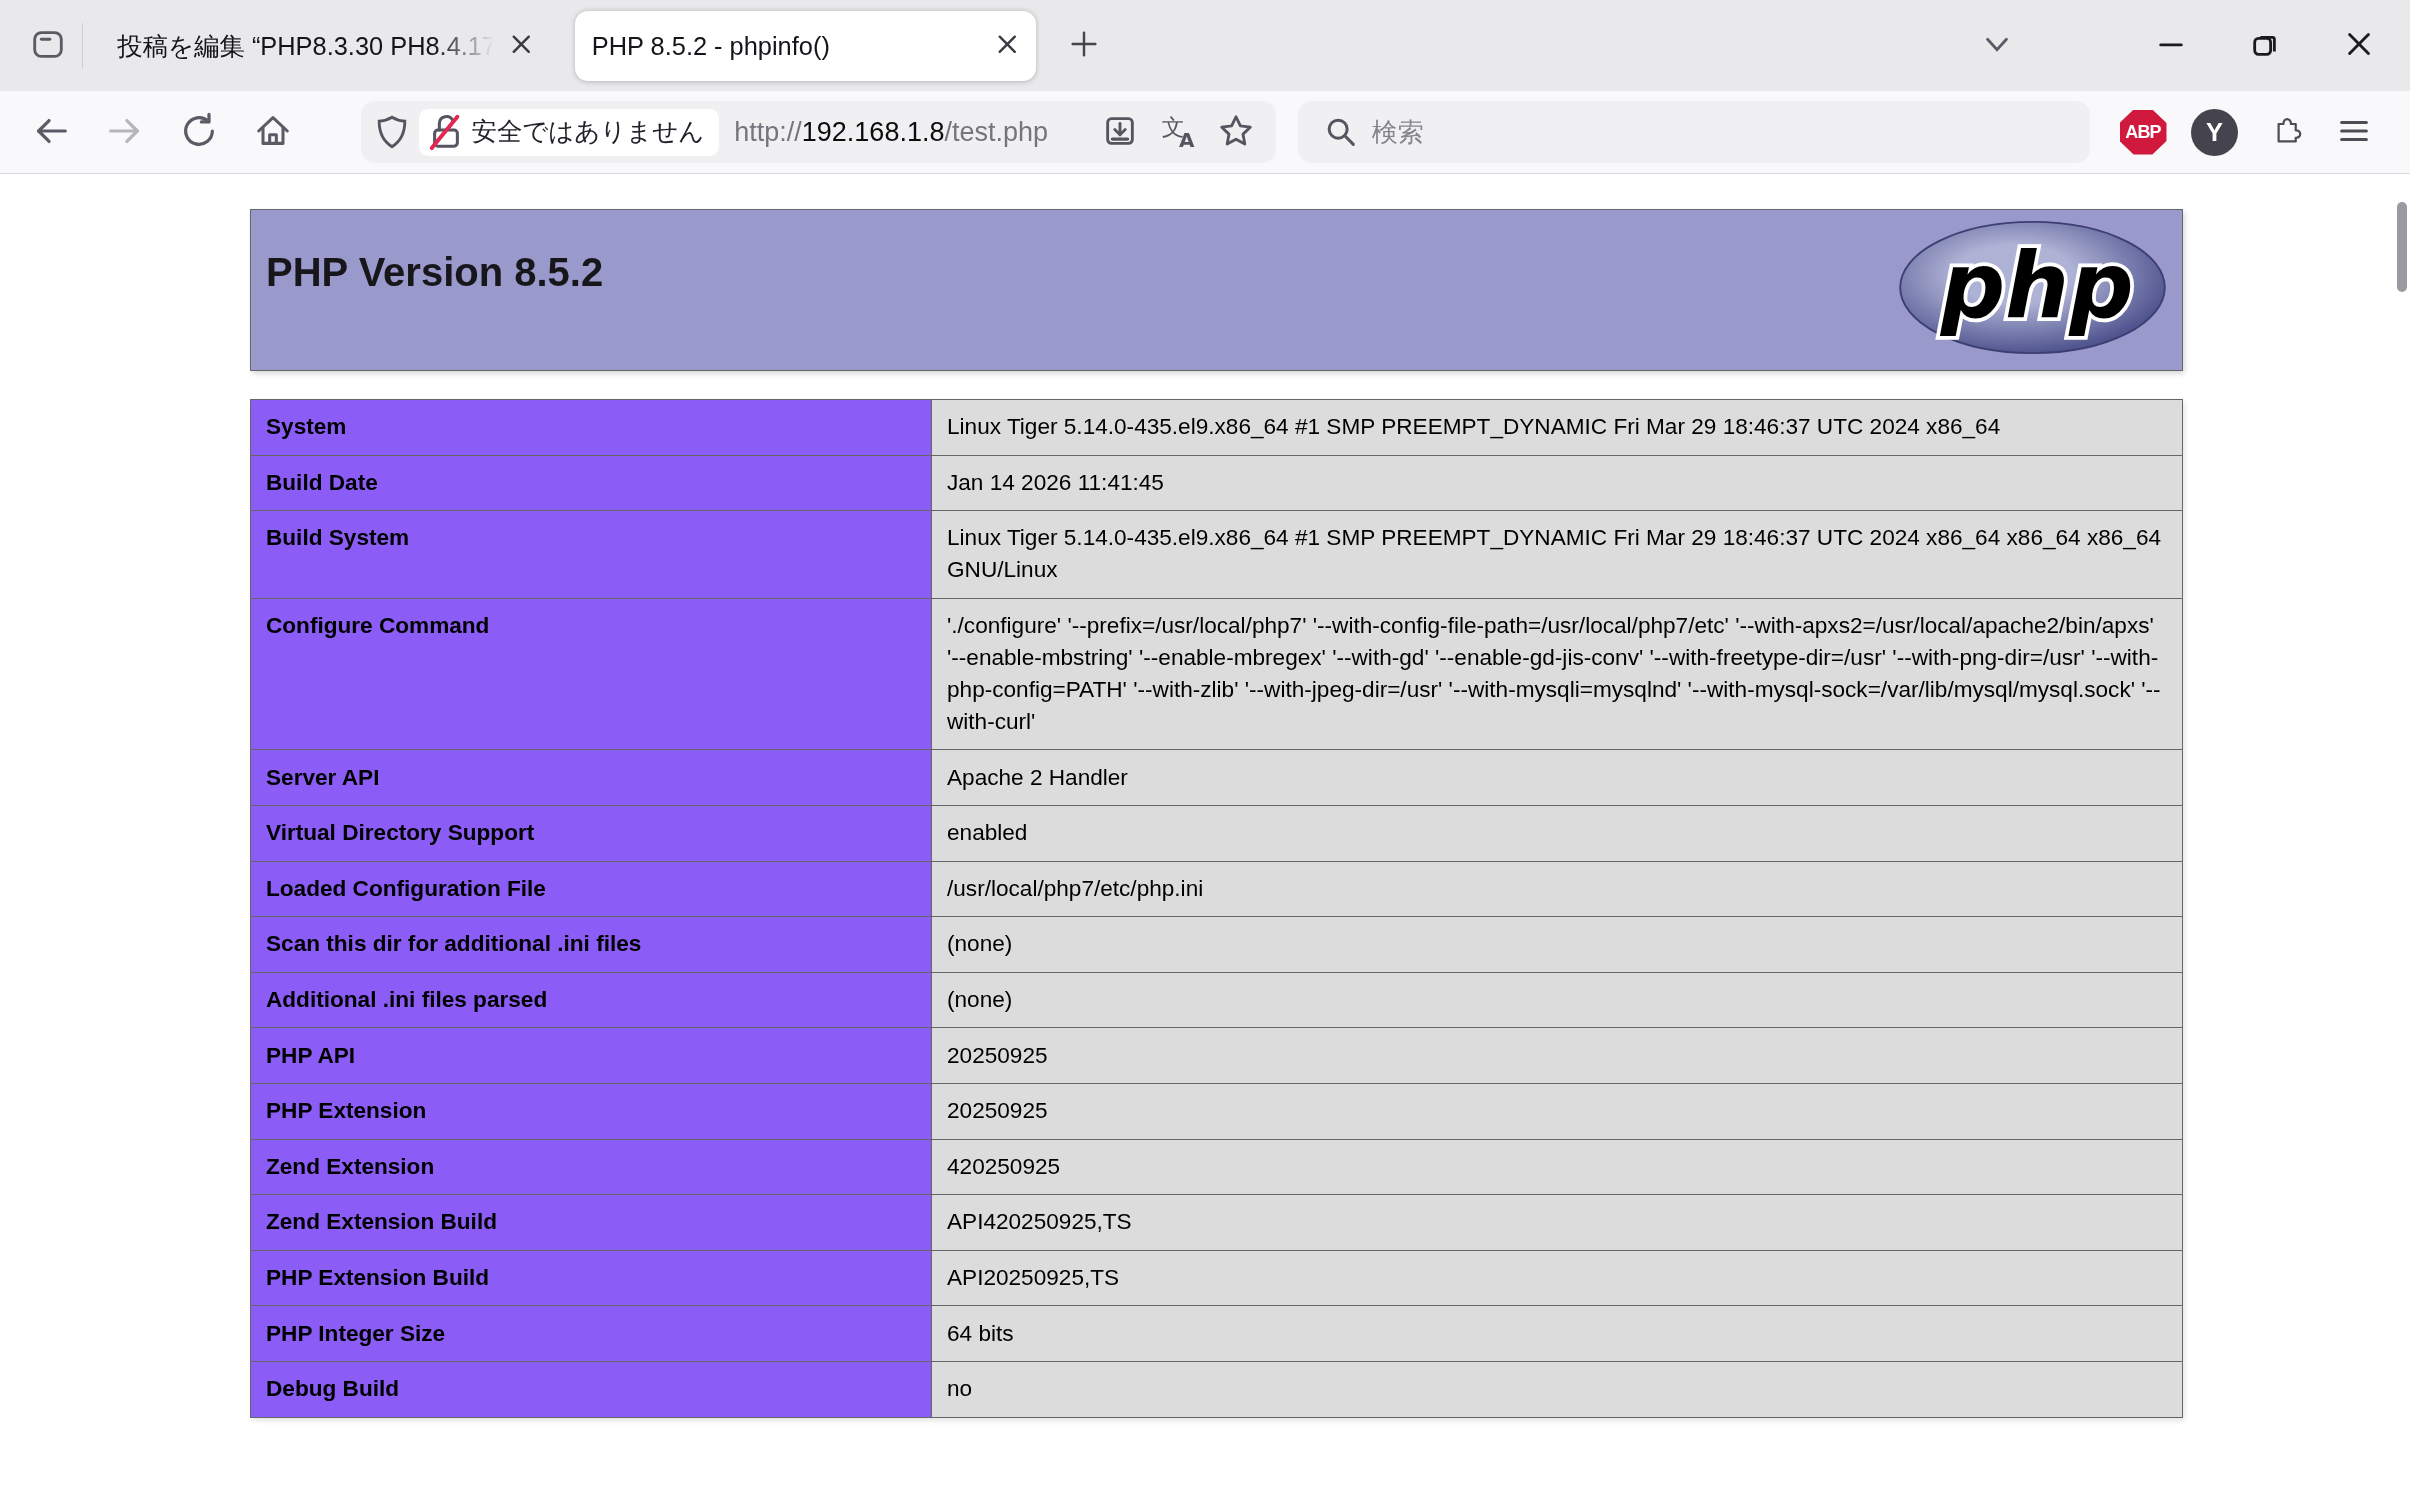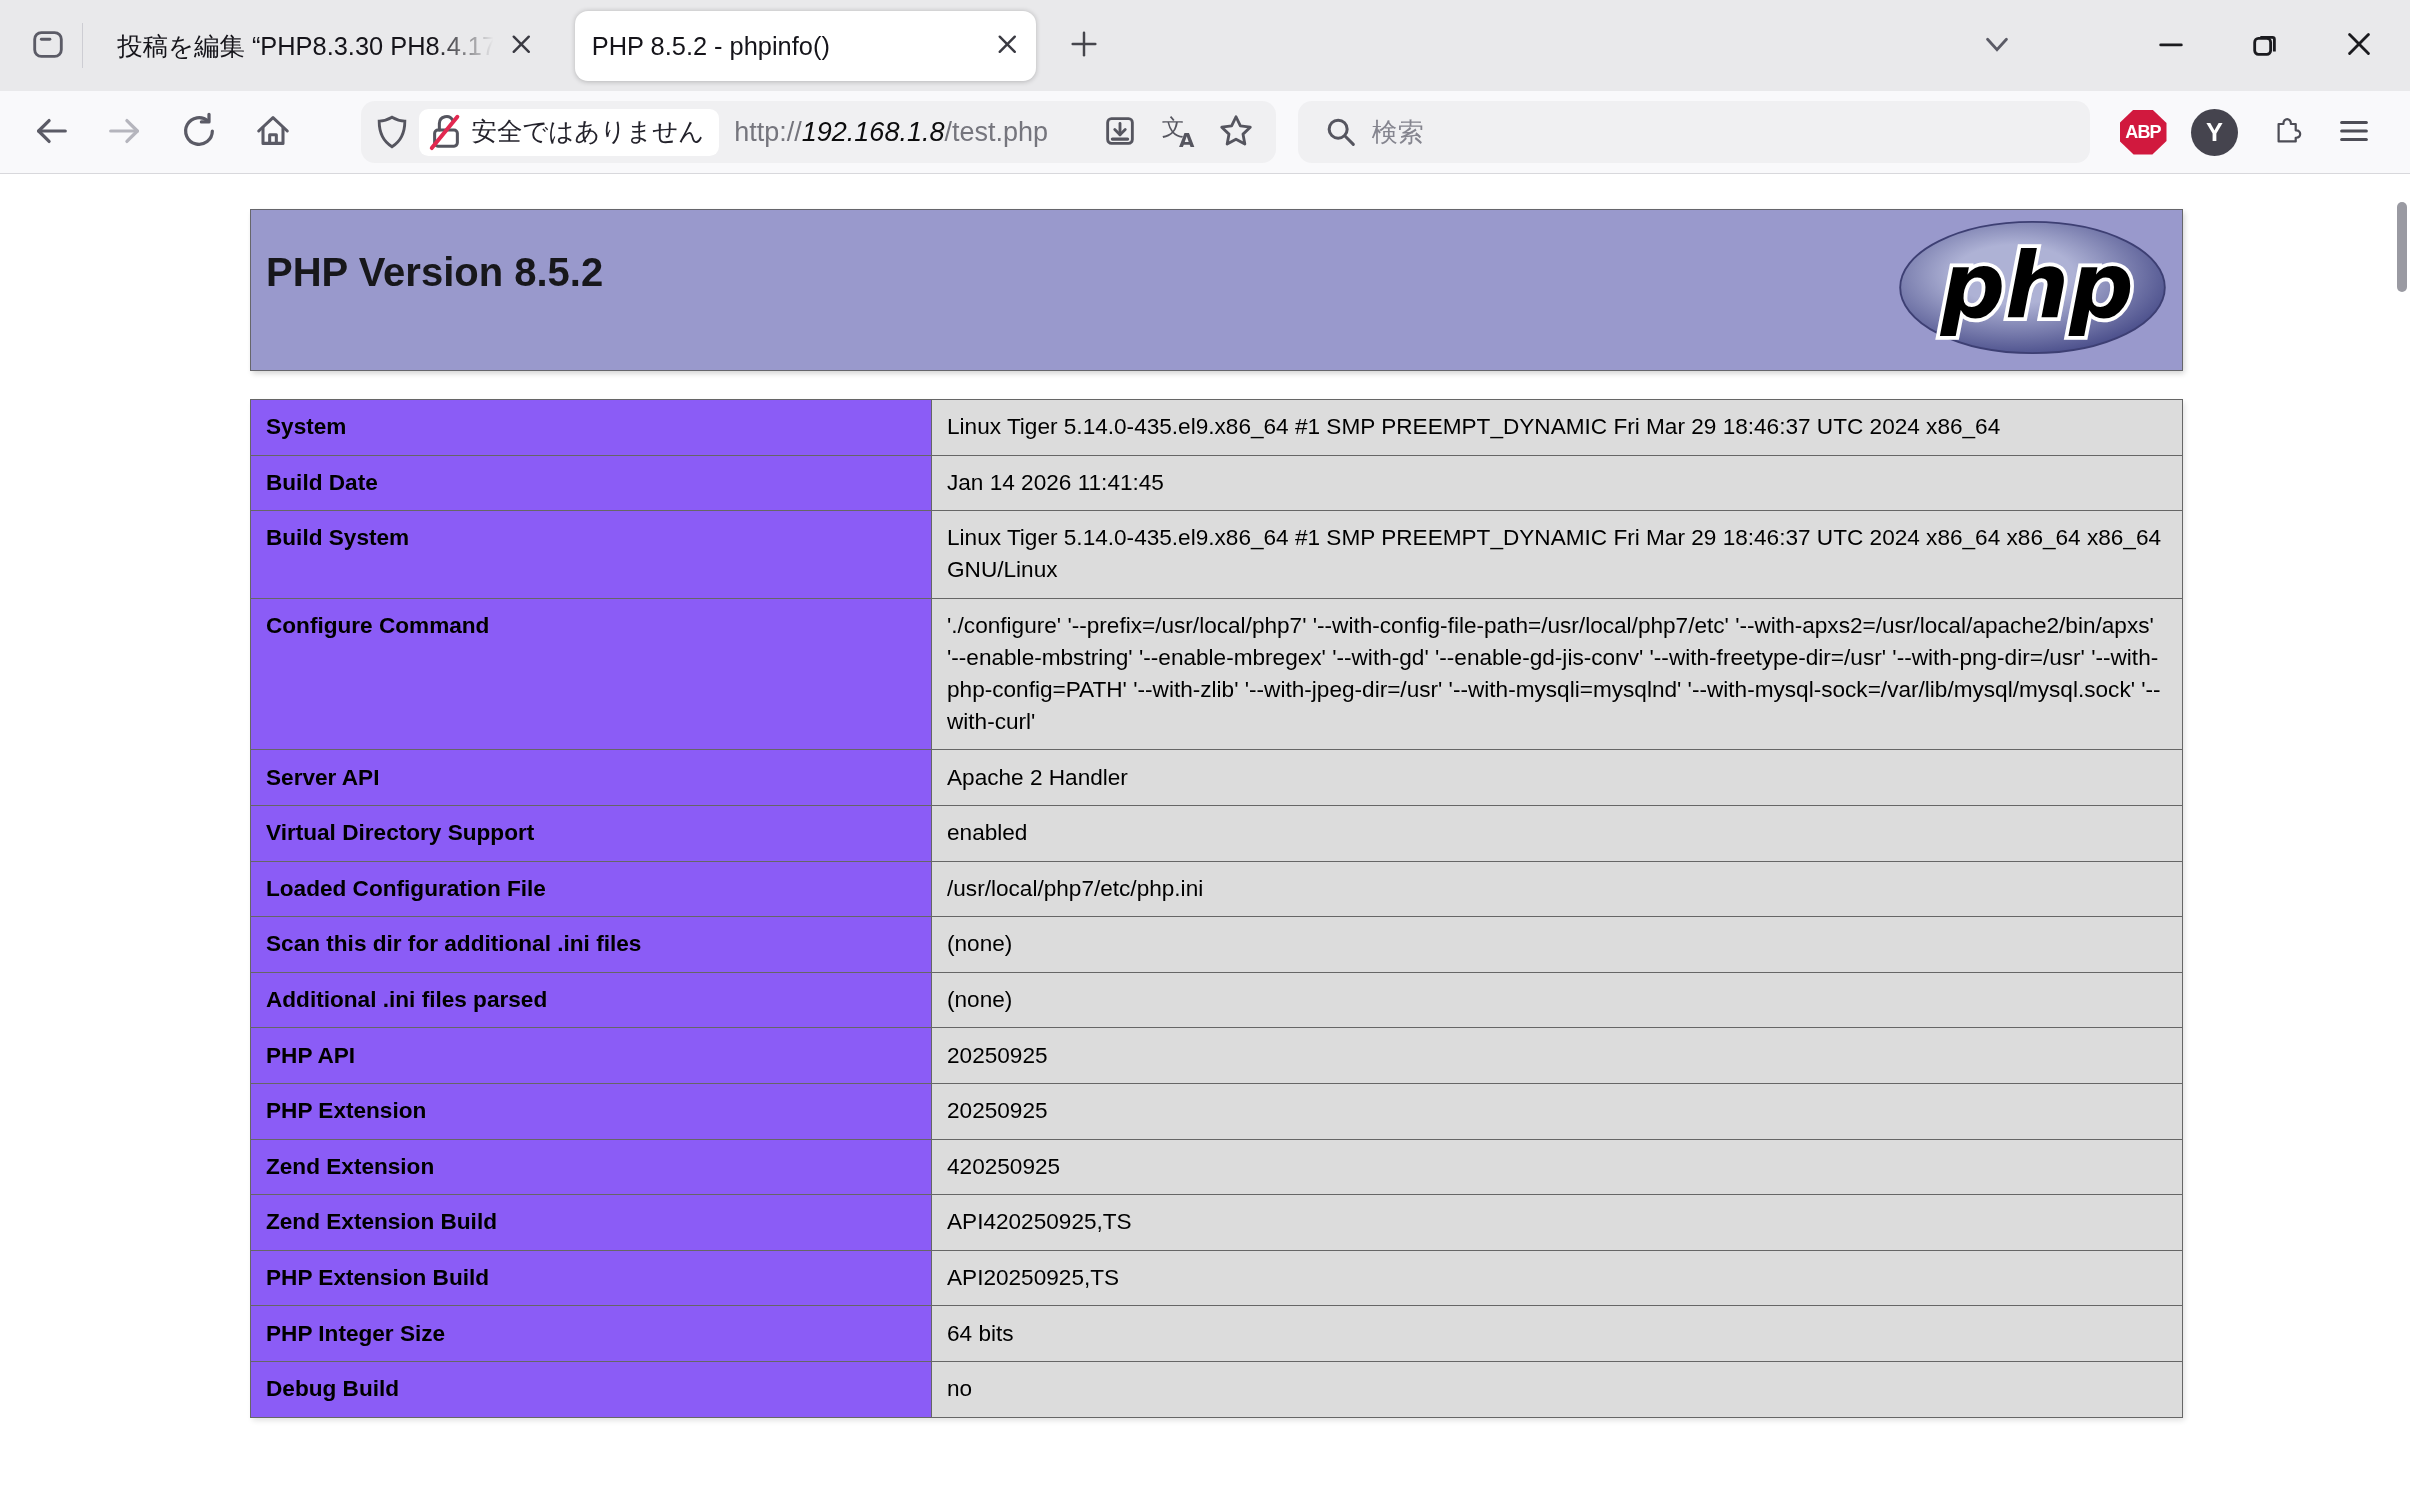--- a/index.html
+++ b/index.html
@@ -61,21 +61,21 @@
     cursor: text;
   }
   .shield-btn { width: 43px; height: 43px; color: #55555f; flex: none; }
   .sec-chip {
     margin-left: 5.6px; height: 47px; background: #ffffff; border-radius: 9.4px;
     display: flex; align-items: center; padding: 0 15px 0 9.4px; cursor: pointer; flex: none;
   }
   .sec-chip-text { font-size: 25.4px; color: #23222b; margin-left: 7.5px; white-space: nowrap; }
   .url-text { margin-left: 15px; font-size: 27px; white-space: nowrap; overflow: hidden; }
   .url-dim { color: #75757d; }
-  .url-host { color: #0c0c0d; font-style: italic; }
+  .url-host { color: #0c0c0d; }
   .urlbar-icons { margin-left: auto; display: flex; align-items: center; }
   .urlbar-icons .icon-btn { width: 45px; height: 45px; margin-left: 13px; color: #55555f; }
   .searchbar {
     margin-left: 22.6px; flex: 1; height: 62px; border-radius: 14px;
     background: #f0f0f2; display: flex; align-items: center; padding: 0 19px 0 24.5px;
     cursor: text;
   }
   .search-icon-wrap { color: #55555f; display: flex; }
   .search-placeholder { margin-left: 13px; font-size: 26px; color: #85858f; }
   .abp-badge {

